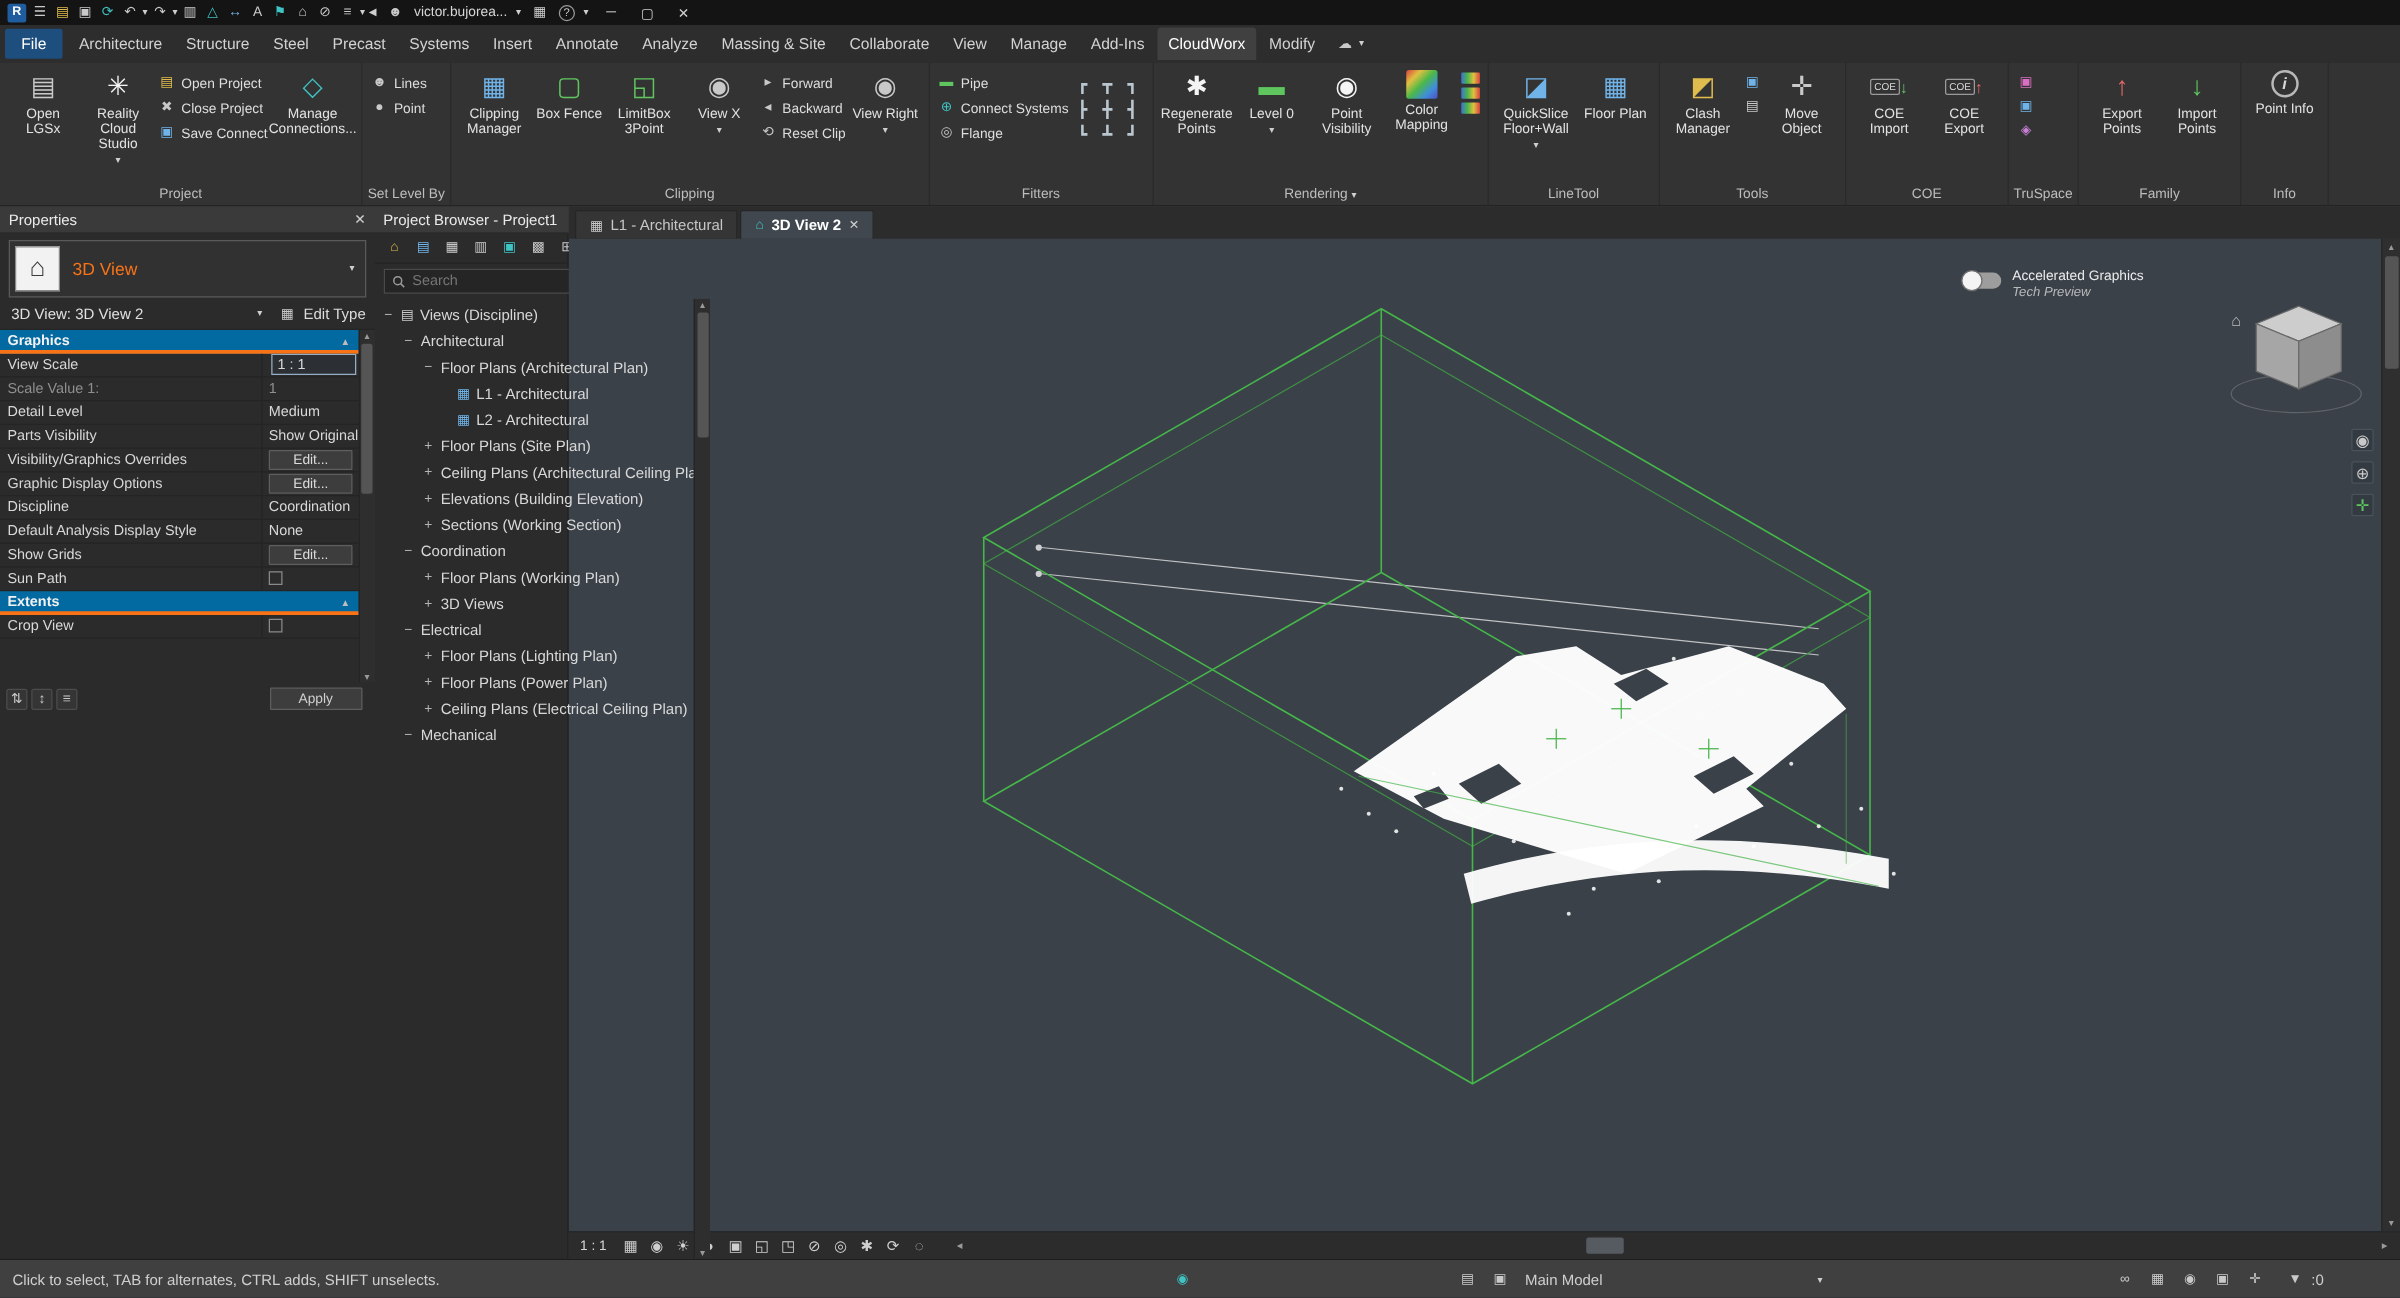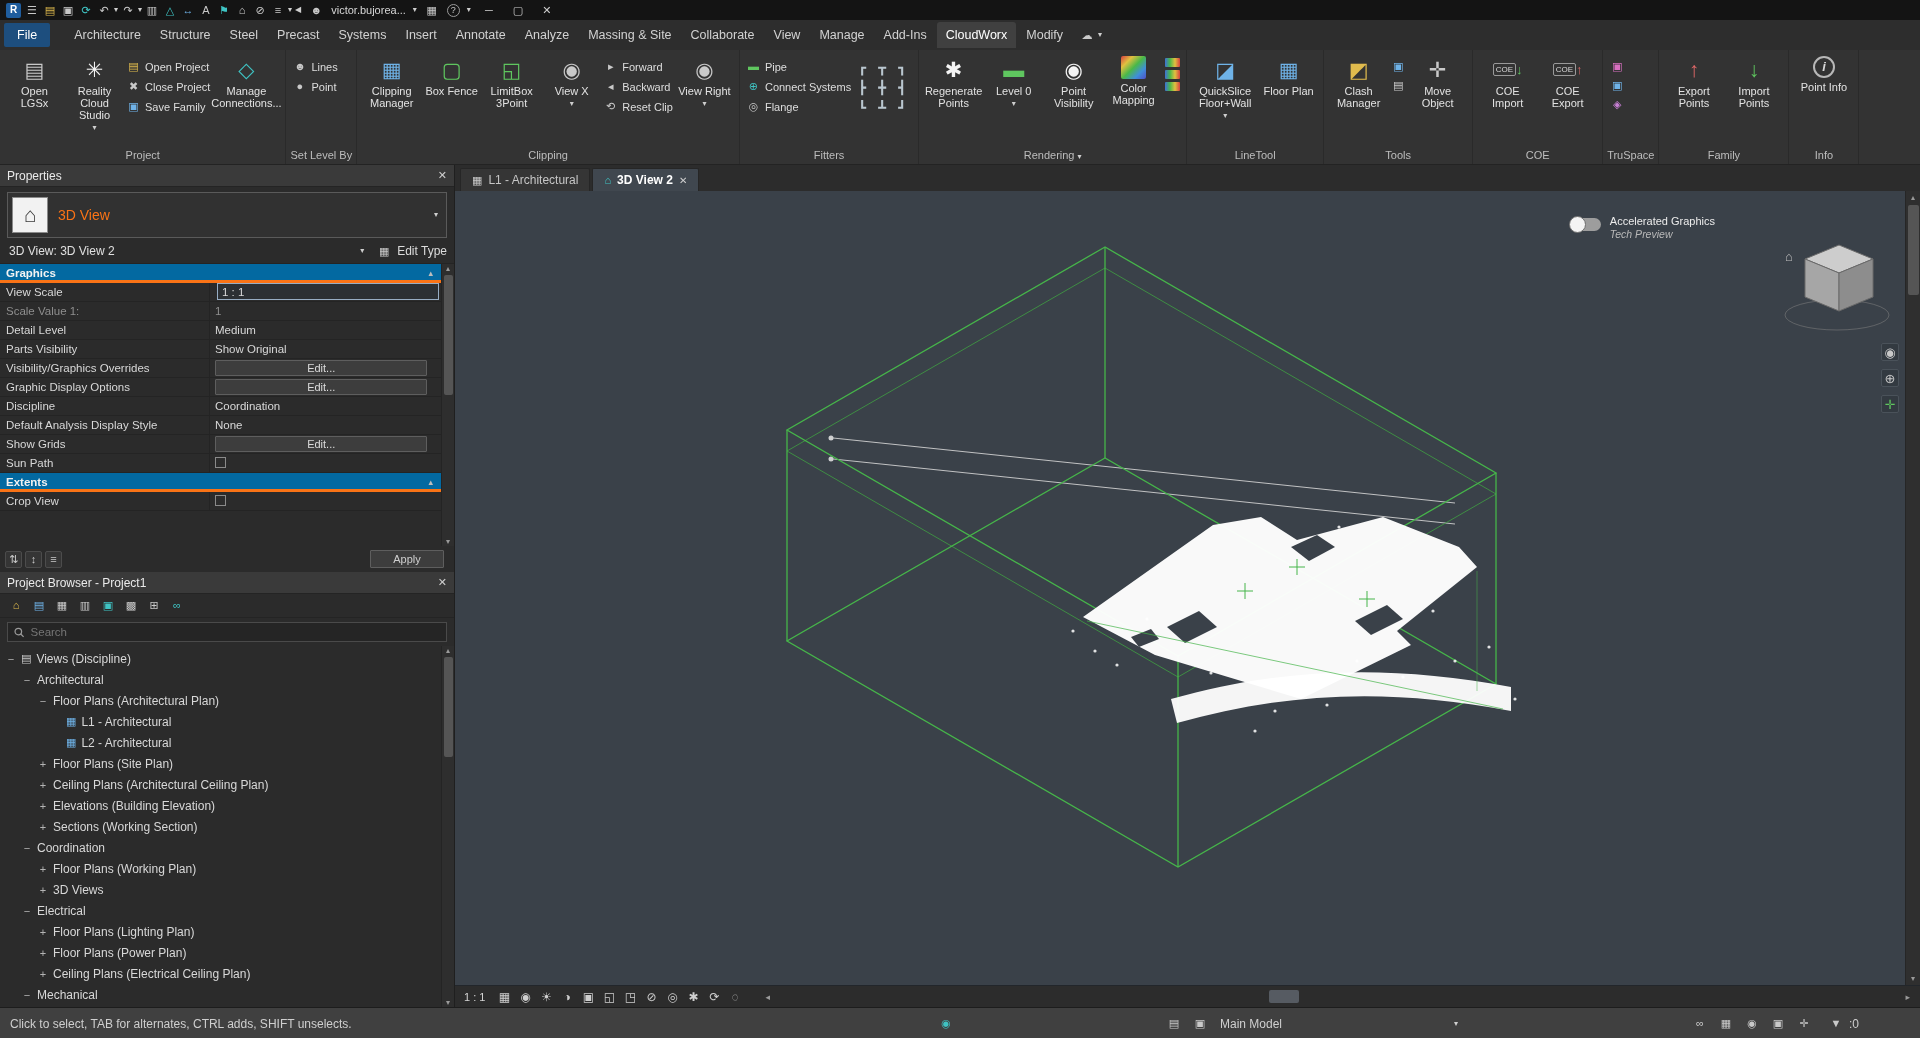--- a/index.html
+++ b/index.html
@@ -13,21 +13,21 @@
   .appic { background:#1f5d9e; color:#fff; font-weight:bold; width:15px; height:15px; font-size:10px; }
   .qat { display:flex; align-items:center; gap:2px; }
   .title-center { flex:1; text-align:center; color:#cfcfcf; white-space:nowrap; overflow:hidden; }
   .title-right { display:flex; align-items:center; gap:7px; }
   .winbtn { width:22px; text-align:center; color:#cfcfcf; font-size:11px; }
   .helpc { border:1px solid #9a9a9a; border-radius:50%; width:13px; height:13px; font-size:9px; }
 
   
   .menubar { height:30px; background:#2d2d2d; display:flex; align-items:center; padding:0 4px; gap:1px; flex:0 0 auto; }
   .mtab { padding:6px 9px; color:#d2d2d2; font-size:12.5px; white-space:nowrap; }
-  .mtab.file { background:#1d4e7e; color:#fff; border-radius:2px; margin-right:14px; padding:5px 13px; }
+  .mtab.file { background:#1d4e7e; color:#fff; border-radius:2px; margin-right:3px; padding:5px 13px; }
   .mtab.active { background:#404040; color:#ffffff; border-radius:3px 3px 0 0; }
   .cloudstat { display:flex; align-items:center; gap:3px; margin-left:6px; }
 
   
   .ribbon { height:115px; background:#333333; display:flex; border-bottom:1px solid #232323; overflow:hidden; flex:0 0 auto; }
   .rpanel { display:flex; flex-direction:column; border-right:1px solid #2a2a2a; flex:0 0 auto; }
   .rp-body { flex:1; display:flex; align-items:stretch; gap:3px; padding:3px 6px 0; }
   .rp-label { height:18px; line-height:18px; text-align:center; font-size:11px; color:#bdbdbd; padding:0 4px; white-space:nowrap; }
   .btnL { width:57px; display:flex; flex-direction:column; align-items:center; text-align:center; font-size:11px; line-height:12px; color:#e2e2e2; padding-top:3px; gap:3px; }
   .btnL .big { width:28px; height:26px; font-size:21px; display:flex; align-items:center; justify-content:center; line-height:1; }
@@ -38,21 +38,21 @@
   .fitgrid { display:grid; grid-template-columns:repeat(3,18px); grid-auto-rows:18px; gap:2px; padding-top:6px; }
   .fitgrid .ic { color:#b9c6cf; font-size:13px; }
   .grad { width:25px; height:23px; border-radius:2px; background:linear-gradient(135deg,#d84040,#e0c040,#49b849,#3f8fd8,#5050c8); }
   .minigrad { width:15px; height:9px; border-radius:1px; background:linear-gradient(90deg,#3f6fd8,#49b849,#e0c040,#d84040); }
   .coebadge { font-size:8px; border:1px solid #9a9a9a; color:#d8d8d8; padding:0 2px; line-height:11px; border-radius:2px; }
   .circlei { width:22px; height:22px; border-radius:50%; border:2px solid #b8b8b8; display:flex; align-items:center; justify-content:center; font-weight:bold; font-style:italic; font-size:13px; color:#d8d8d8; }
   .c-gray{color:#c9c9c9}.c-blue{color:#6fb3e8}.c-teal{color:#3fc3c3}.c-green{color:#5fc65f}.c-yellow{color:#e0bb4d}.c-red{color:#e06868}.c-purple{color:#c77fd4}.c-white{color:#f4f4f4}.c-magenta{color:#d86fc0}
 
   
   .main { flex:1; display:flex; min-height:0; }
-  .leftcol { width:455px; flex:0 0 auto; display:flex; flex-direction:column; background:#2b2b2b; border-right:1px solid #1f1f1f; }
+  .leftcol { width:455px; flex:0 0 auto; display:flex; flex-direction:row; background:#2b2b2b; border-right:1px solid #1f1f1f; }
 
   .palette-header { height:22px; background:#3a3a3a; display:flex; align-items:center; justify-content:space-between; padding:0 7px; font-size:12px; color:#eaeaea; border-bottom:1px solid #242424; flex:0 0 auto; }
   .closex { color:#cfcfcf; font-size:11px; }
 
   .properties { height:407px; display:flex; flex-direction:column; flex:0 0 auto; }
   .type-selector { margin:5px 7px 3px; border:1px solid #5a5a5a; background:#313131; height:46px; display:flex; align-items:center; padding:4px 8px 4px 4px; gap:10px; }
   .type-thumb { width:36px; height:36px; background:#f2f2f2; border:1px solid #8a8a8a; display:flex; align-items:center; justify-content:center; color:#3a3a3a; font-size:21px; }
   .type-name { flex:1; font-size:14px; color:#f97316; }
   .instance-row { margin:1px 7px 3px; display:flex; align-items:center; gap:8px; font-size:12px; }
   .instance-combo { flex:1; display:flex; justify-content:space-between; align-items:center; padding:2px 4px 2px 2px; color:#e0e0e0; }
@@ -192,21 +192,21 @@
           <div class="btnS">
             <span class="ic c-yellow">▤</span>
             <span>Open  Project</span>
           </div>
           <div class="btnS">
             <span class="ic c-gray">✖</span>
             <span>Close  Project</span>
           </div>
           <div class="btnS">
             <span class="ic c-blue">▣</span>
-            <span>Save  Family</span>
+            <span>Save  Connect</span>
           </div>
         </div>
         <div class="btnL" style="width:66px">
           <span class="big c-teal">◇</span>
           <span>Manage Connections...</span>
         </div>
       </div>
       <div class="rp-label">Project</div>
     </div>
 

